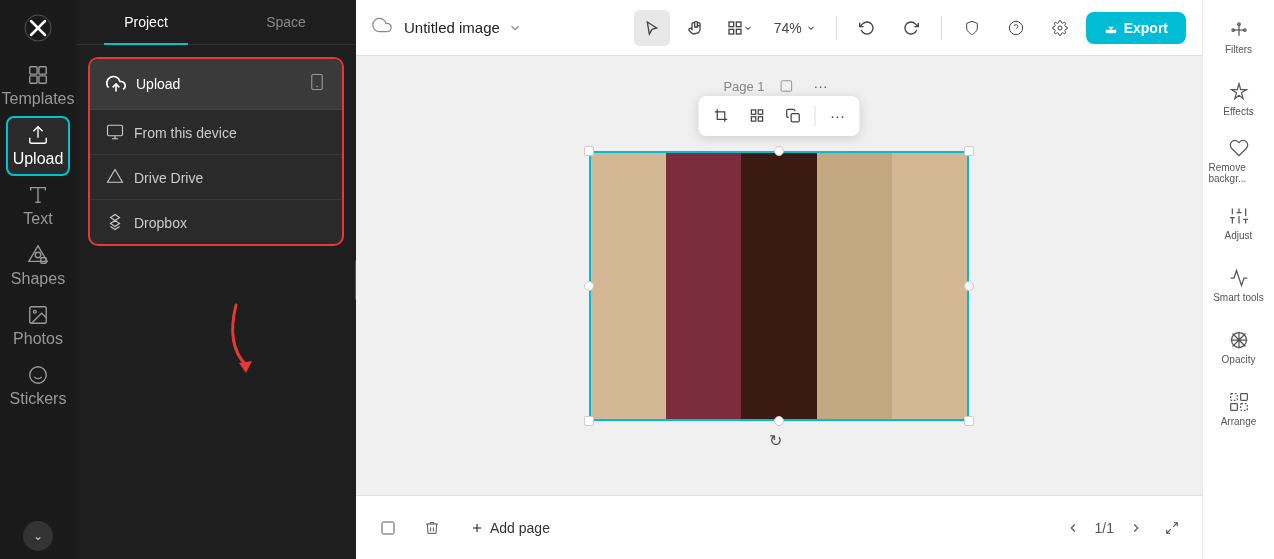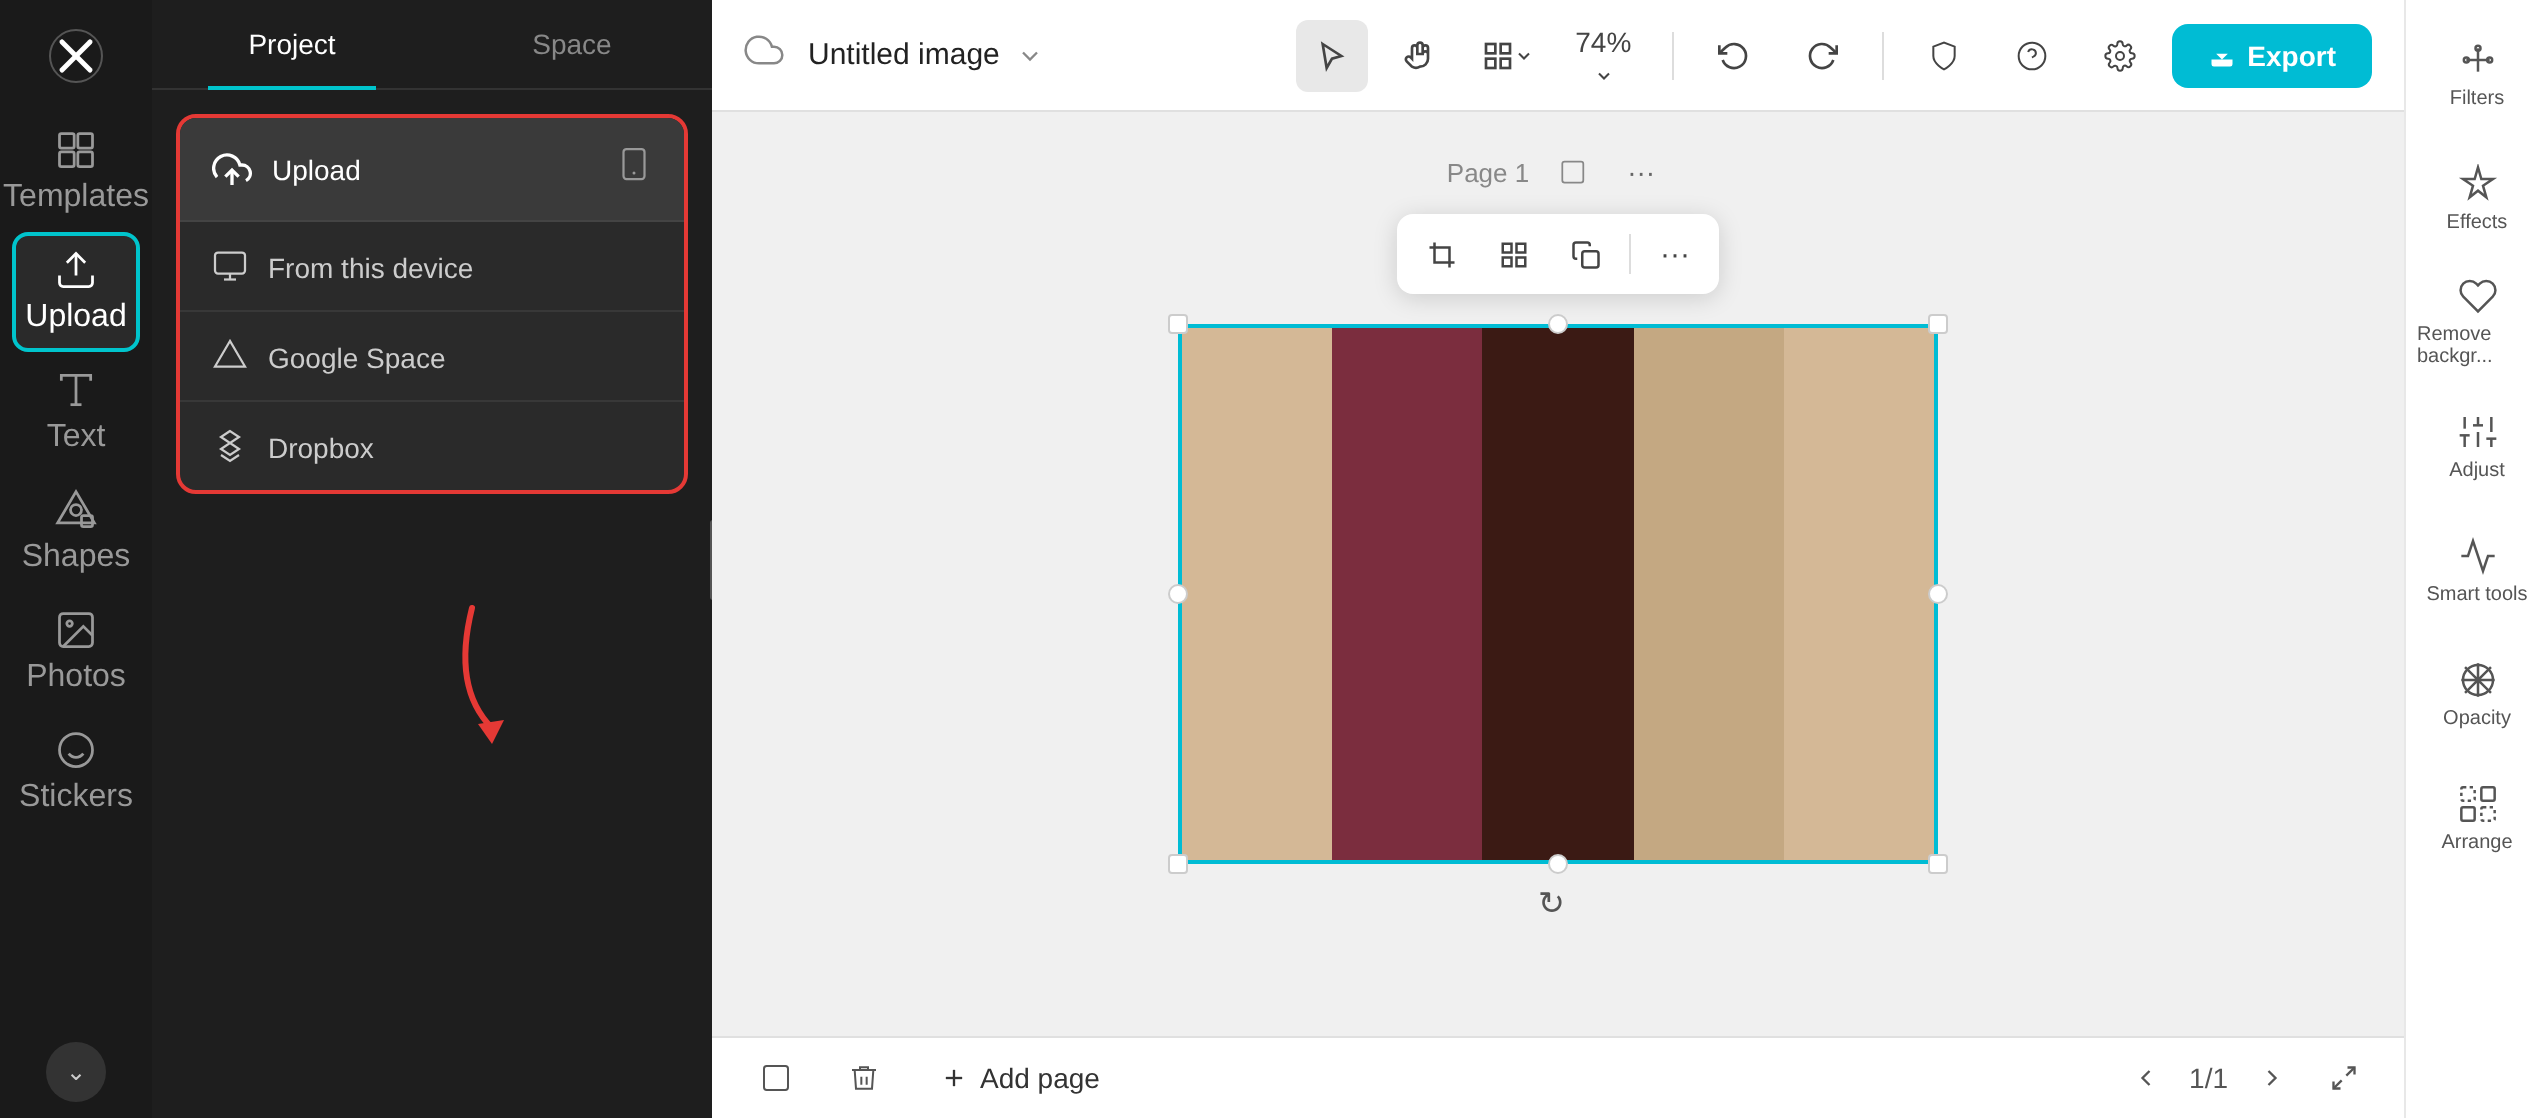--- a/index.html
+++ b/index.html
@@ -190,21 +190,20 @@
     .tool-btn.active { background: #e8e8e8; }
     .zoom-display {
       display: flex;
       align-items: center;
       gap: 4px;
       font-size: 14px;
       color: #444;
       cursor: pointer;
       padding: 6px 8px;
       border-radius: 6px;
-      flex-direction: column;
     }
     .divider-v { width: 1px; height: 24px; background: #ddd; margin: 0 4px; }
     .export-btn {
       background: #00bcd4;
       color: #fff;
       border: none;
       border-radius: 8px;
       padding: 8px 18px;
       font-size: 14px;
       font-weight: 600;
@@ -320,21 +319,21 @@
       cursor: pointer;
       color: #444;
       font-size: 15px;
       border: none;
       background: transparent;
     }
     .float-divider { width: 1px; height: 20px; background: #ddd; margin: 0 2px; }
 
     
     .canvas-bottombar {
-      height: 41px;
+      height: 64px;
       background: #fff;
       display: flex;
       align-items: center;
       padding: 0 16px;
       gap: 12px;
       border-top: 1px solid #e0e0e0;
     }
     .bottom-icon-btn {
       width: 32px;
       height: 32px;
@@ -541,21 +540,21 @@
         <line x1="8" y1="21" x2="16" y2="21"></line>
         <line x1="12" y1="17" x2="12" y2="21"></line>
       </svg>
       <span>From this device</span>
     </div>
 
     <div class="upload-sub-item">
       <svg viewBox="0 0 24 24" fill="none" stroke="currentColor" stroke-width="1.5">
         <path d="M12 2L2 19h20L12 2z"></path>
       </svg>
-      <span>Google Space</span>
+      <span>Drive Drive</span>
     </div>
 
     <div class="upload-sub-item">
       <svg viewBox="0 0 24 24" fill="none" stroke="currentColor" stroke-width="1.5">
         <path d="M12 2L6 6l6 4-6 4 6 4 6-4-6-4 6-4-6-4z"></path>
         <path d="M6 18l6 4 6-4"></path>
       </svg>
       <span>Dropbox</span>
     </div>
   </div>

